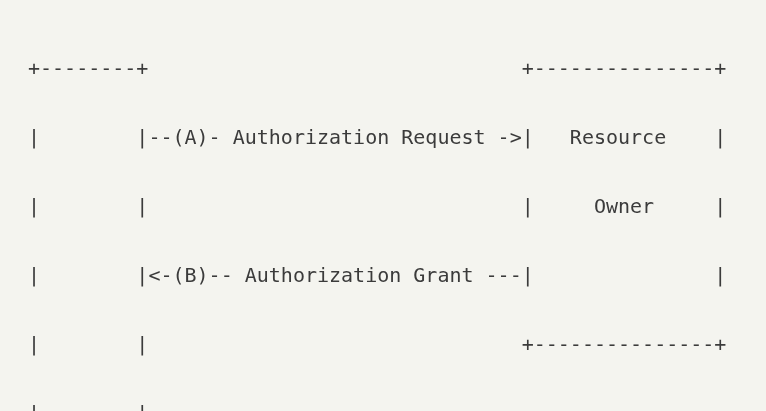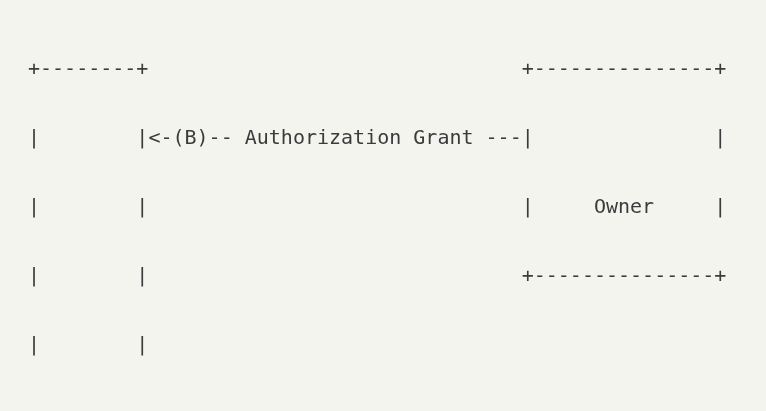--- a/index.html
+++ b/index.html
@@ -24,22 +24,23 @@
     .line {
       white-space: pre;
       height: 23px;
     }
   </style>
 </head>
 <body>
 
 <div class="diagram">
   <div class="line">+--------+                               +---------------+</div>
+  <div class="line">|        |--(A)- Authorization Request -&gt;|   Resource    |</div>
+  <div class="line">|        |                               |     Owner     |</div>
   <div class="line">|        |&lt;-(B)-- Authorization Grant ---|               |</div>
-  <div class="line">|        |                               |     Owner     |</div>
   <div class="line">|        |                               +---------------+</div>
   <div class="line">|        |</div>
   
   
   
   
   
   
   
   

